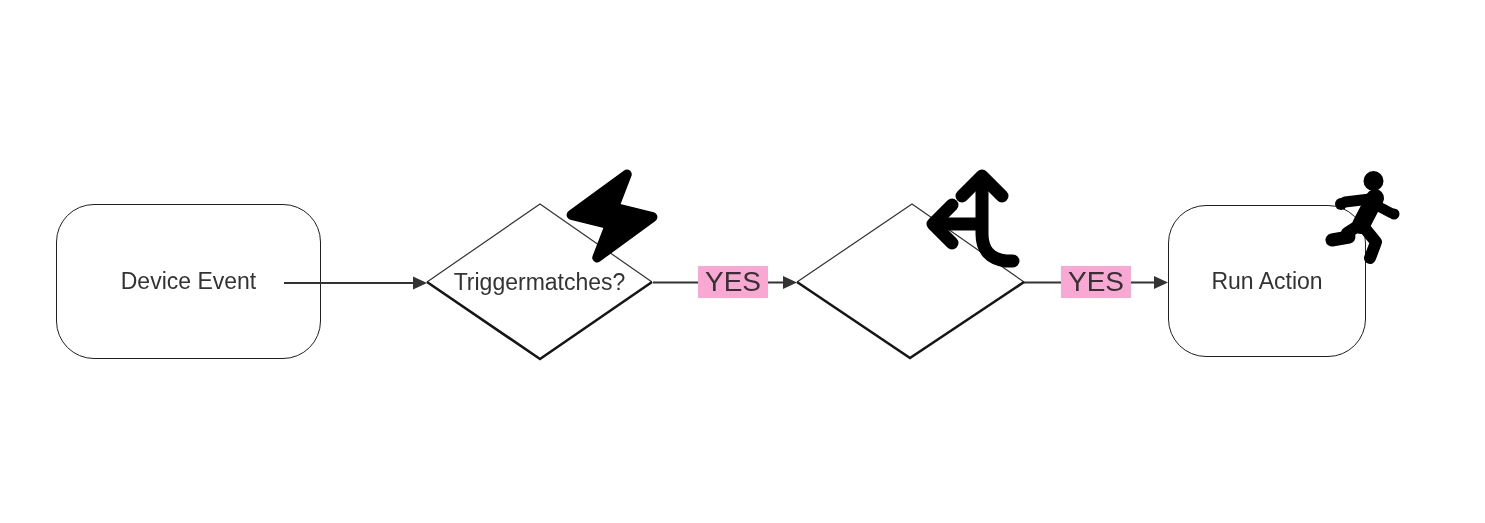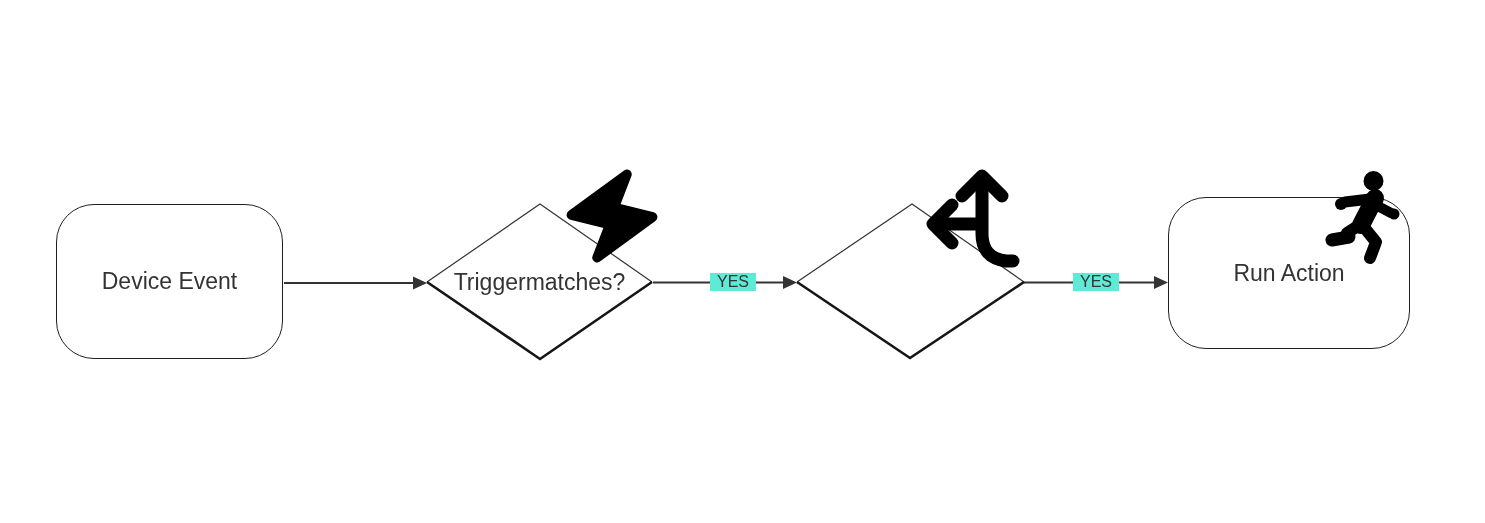--- a/index.html
+++ b/index.html
@@ -12,39 +12,39 @@
   }
   .node-rect{
     position:absolute;
     box-sizing:border-box;
     border:1.5px solid #1f1f1f;
     border-radius:38px;
     background:#ffffff;
     display:flex;align-items:center;justify-content:center;
     z-index:1;
   }
-  #node-device-event{left:56px;top:204px;width:227px;height:155px;}
-  #node-run-action{left:1168px;top:197px;width:242px;height:152px;}
+  #node-device-event{left:56px;top:204px;width:265px;height:155px;}
+  #node-run-action{left:1168px;top:205px;width:198px;height:152px;}
   .node-label{
     font-size:23px;color:#333333;line-height:1.24;text-align:center;
   }
   .diamond-label{
     position:absolute;
     display:flex;flex-direction:row;align-items:center;justify-content:center;
     text-align:center;z-index:3;
     font-size:23px;color:#333333;line-height:28px;
   }
   #label-trigger{left:427px;top:204px;width:225px;height:155px;}
   #label-condition{left:797px;top:204px;width:227px;height:154px;}
   .edge-label{
     position:absolute;z-index:3;
     transform:translate(-50%,-50%);
-    background:#5eead4;
+    background:#f9a8d4;
     padding:0 7px;
-    font-size:16px;color:#333333;white-space:nowrap;text-align:center;
+    font-size:28px;color:#333333;white-space:nowrap;text-align:center;
   }
   #yes-1{left:733px;top:282px;}
   #yes-2{left:1096px;top:282px;}
   #diagram-svg{position:absolute;left:0;top:0;z-index:2;}
 </style>
 </head>
 <body>
 
 <div class="canvas">
 

